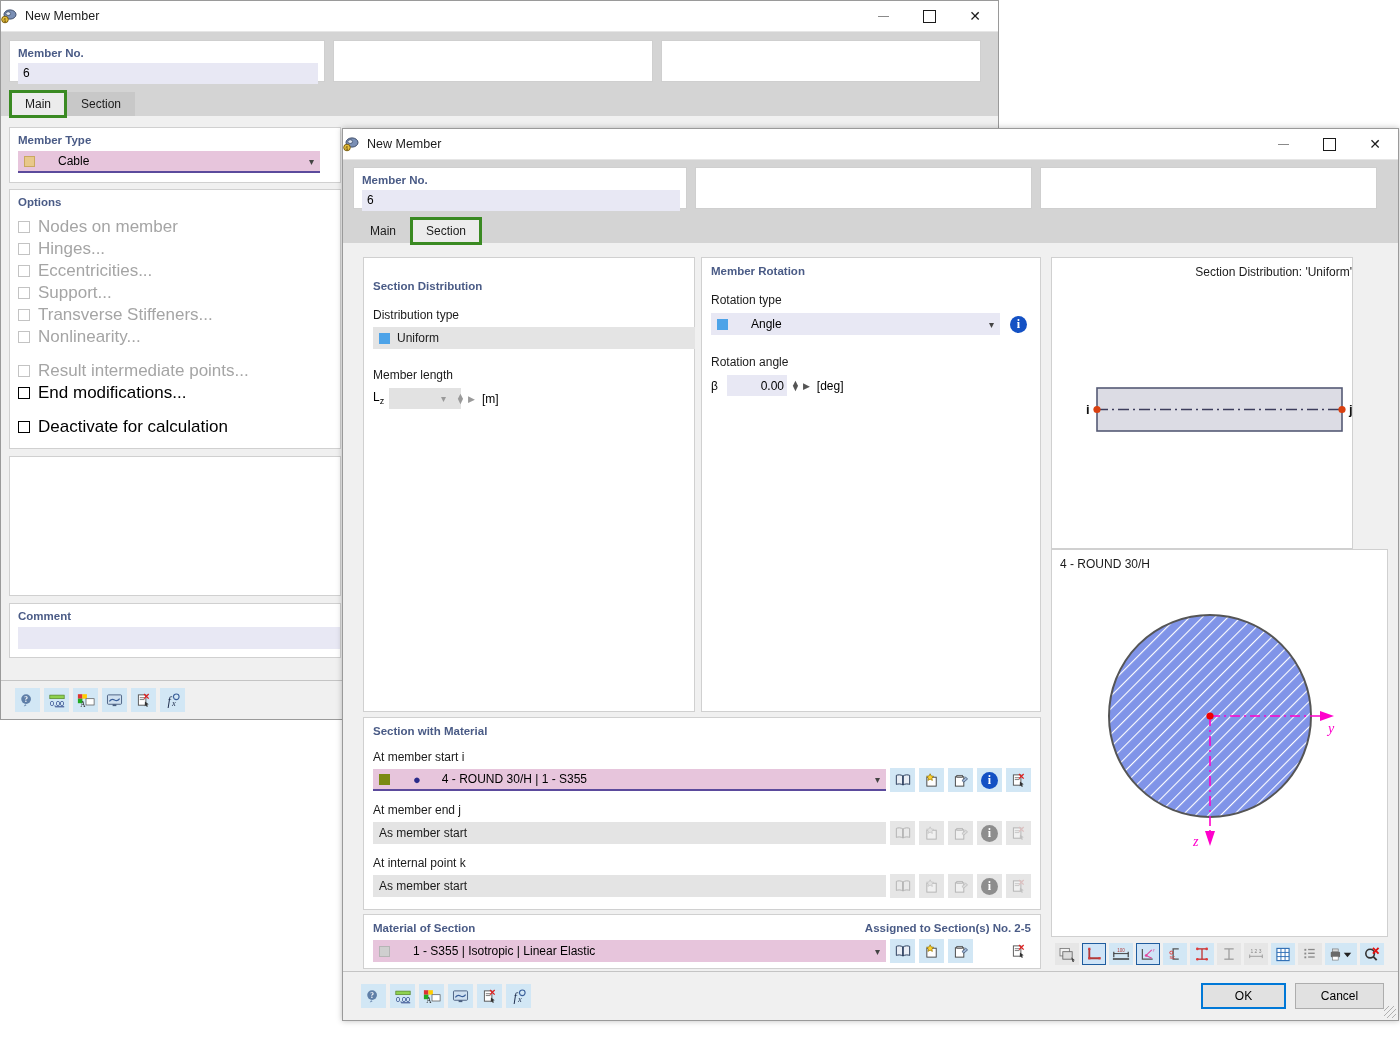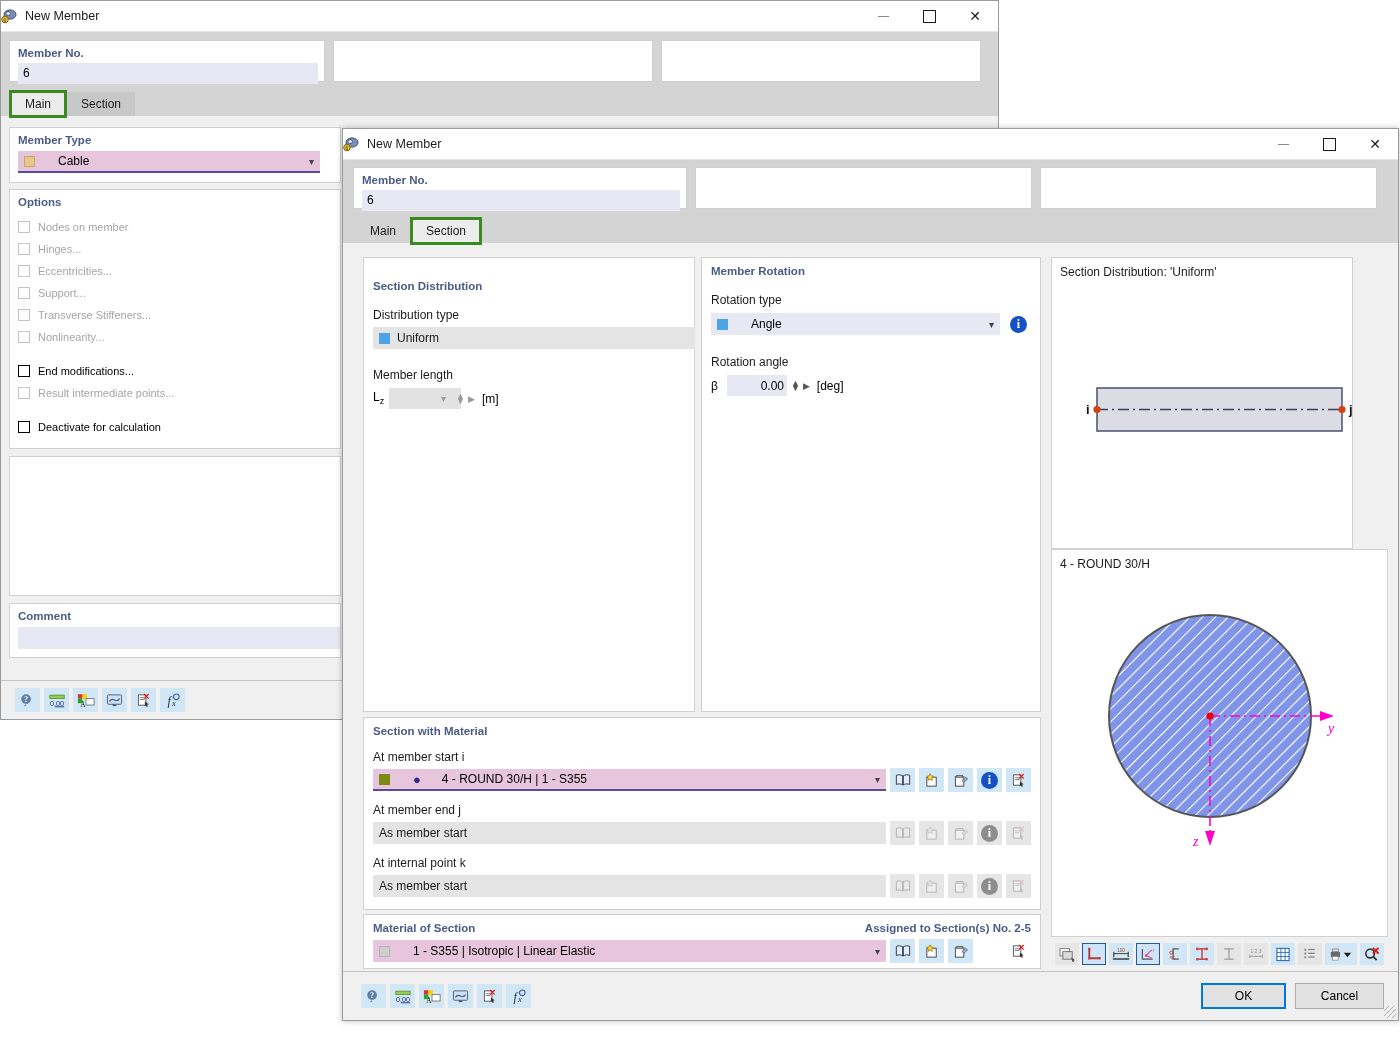--- a/index.html
+++ b/index.html
@@ -78,21 +78,21 @@
     background:#e8e8f4; height:21px; display:flex; align-items:center;
     justify-content:flex-end; padding-right:3px; font-size:12px;
   }
   .spin.disabled { background:#e2e2e2; color:#9a9a9a; }
   .spin-arrows { display:flex; flex-direction:column; margin-left:4px; color:#555; line-height:0.55; font-size:9px; }
   .spin-next { color:#555; font-size:9px; margin-left:3px; }
   .unit { margin-left:7px; font-size:12px; }
   .sub { font-size:9px; vertical-align:sub; }
 
   
-  .cbrow { display:flex; align-items:center; height:22px; font-size:11px; }
+  .cbrow { display:flex; align-items:center; height:22px; font-size:17px; }
   .cbox { width:12px; height:12px; border:1.4px solid #000; background:#fff; margin-right:8px; flex:0 0 auto; }
   .cbrow.dis .cbox { border-color:#c3c3c3; }
   .cbrow.dis { color:#a5a5a5; }
 
   
   .ibtn {
     width:25px; height:24px; background:#d2e7f5; display:inline-flex;
     align-items:center; justify-content:center; margin-left:4px; flex:0 0 auto;
     position:relative;
   }
@@ -199,27 +199,27 @@
           </div>
           <div class="cbrow dis">
             <span class="cbox"></span>
             <span>Transverse Stiffeners...</span>
           </div>
           <div class="cbrow dis">
             <span class="cbox"></span>
             <span>Nonlinearity...</span>
           </div>
           <div style="height:12px;"></div>
+          <div class="cbrow dis">
+            <span class="cbox"></span>
+            <span>Result intermediate points...</span>
+          </div>
           <div class="cbrow">
             <span class="cbox"></span>
             <span>End modifications...</span>
-          </div>
-          <div class="cbrow dis">
-            <span class="cbox"></span>
-            <span>Result intermediate points...</span>
           </div>
           <div style="height:12px;"></div>
           <div class="cbrow">
             <span class="cbox"></span>
             <span>Deactivate for calculation</span>
           </div>
         </div>
       </div>
 
       <div class="panel" style="margin-top:7px; height:140px; background:#fff;"></div>
@@ -527,21 +527,21 @@
               <rect x="2" y="2" width="8" height="11" fill="#fff" stroke="#555" stroke-width="1"></rect>
               <line x1="3.5" y1="5" x2="8.5" y2="5" stroke="#777"></line>
               <line x1="3.5" y1="7" x2="8.5" y2="7" stroke="#777"></line>
               <path d="M8 1 L13 6 M13 1 L8 6" stroke="#d22" stroke-width="1.4"></path>
               <path d="M9 9 l4 3 -1.8 .4 1 1.8 -1.2 .7 -1-1.9 -1.2 1.2z" fill="#333"></path>
             </svg>
         </div>
       </div>
     </div>
 
-    <div class="prev-box" style="position:absolute; left:708px; top:128px; width:302px; height:292px;">
+    <div class="prev-box" style="position:absolute; left:708px; top:128px; width:302px; height:292px;text-align:right;">
       <div class="prev-title" style="padding:7px 0 0 8px;">Section Distribution: 'Uniform'</div>
       <svg width="337" height="250" viewBox="0 0 337 250" style="position:absolute; left:0; top:40px;">
         <rect x="45" y="90" width="245" height="43" fill="#dcdce4" stroke="#555a75" stroke-width="1.6"></rect>
         <line x1="45" y1="111.5" x2="290" y2="111.5" stroke="#3d3d5c" stroke-width="1.5" stroke-dasharray="11,4,2,4"></line>
         <circle cx="45" cy="111.5" r="3.6" fill="#d94010"></circle>
         <circle cx="290" cy="111.5" r="3.6" fill="#d94010"></circle>
         <text x="34" y="116" font-size="13" font-weight="bold" fill="#111" font-family="sans-serif">i</text>
         <text x="297" y="116" font-size="13" font-weight="bold" fill="#111" font-family="sans-serif">j</text>
       </svg>
 

